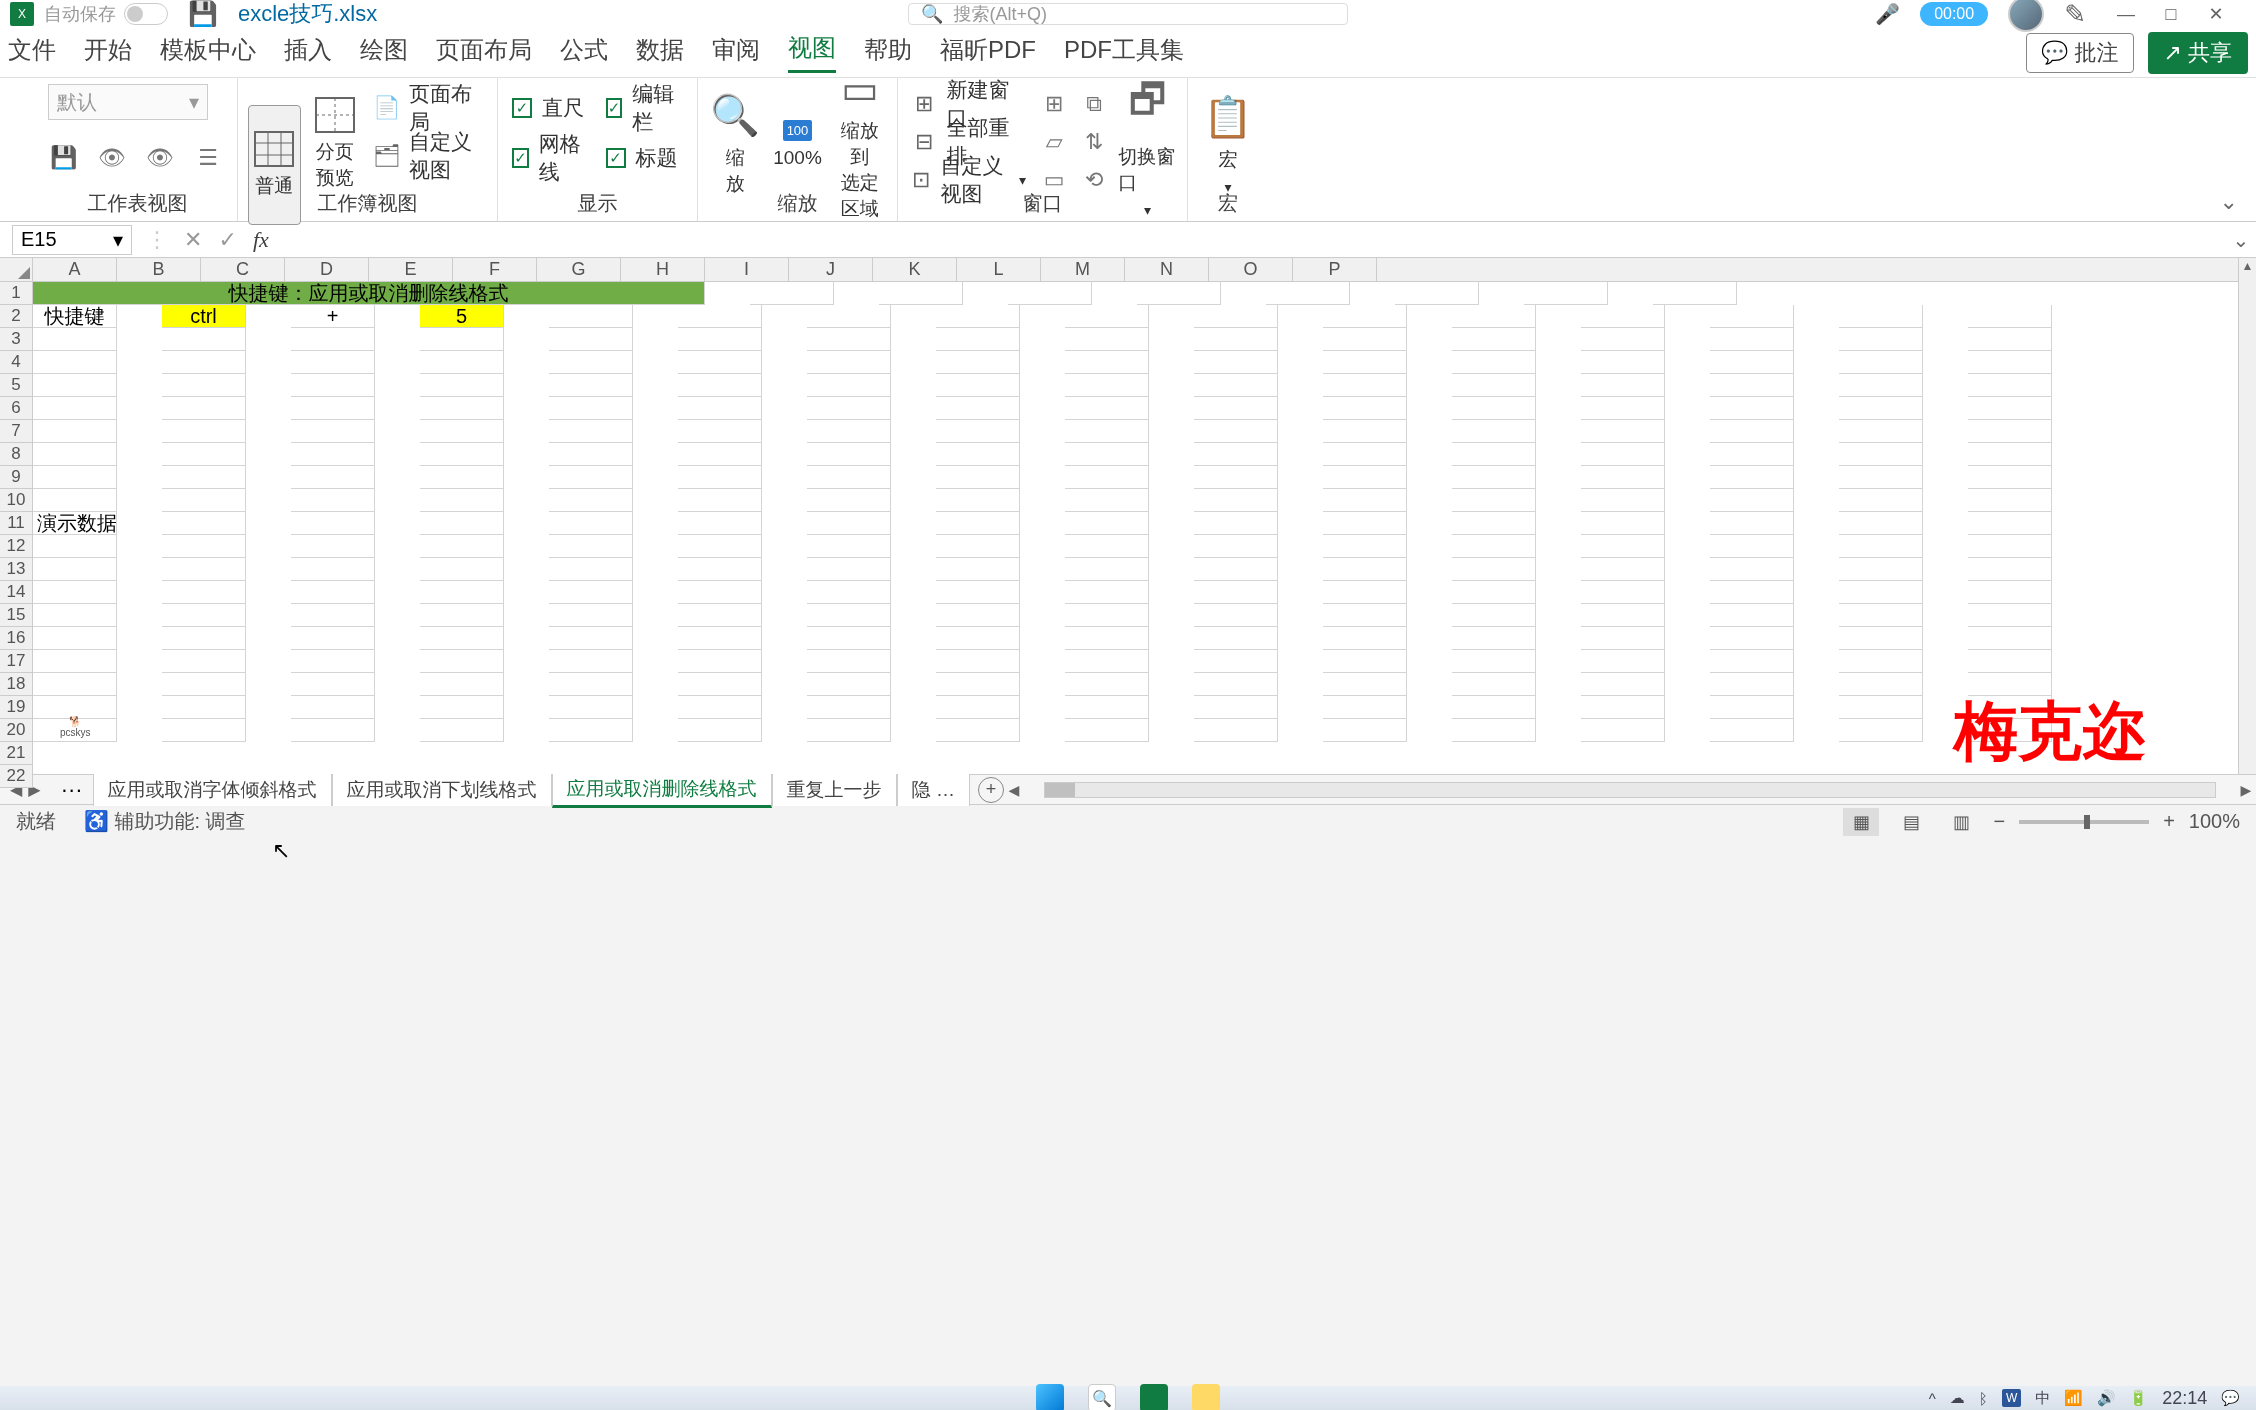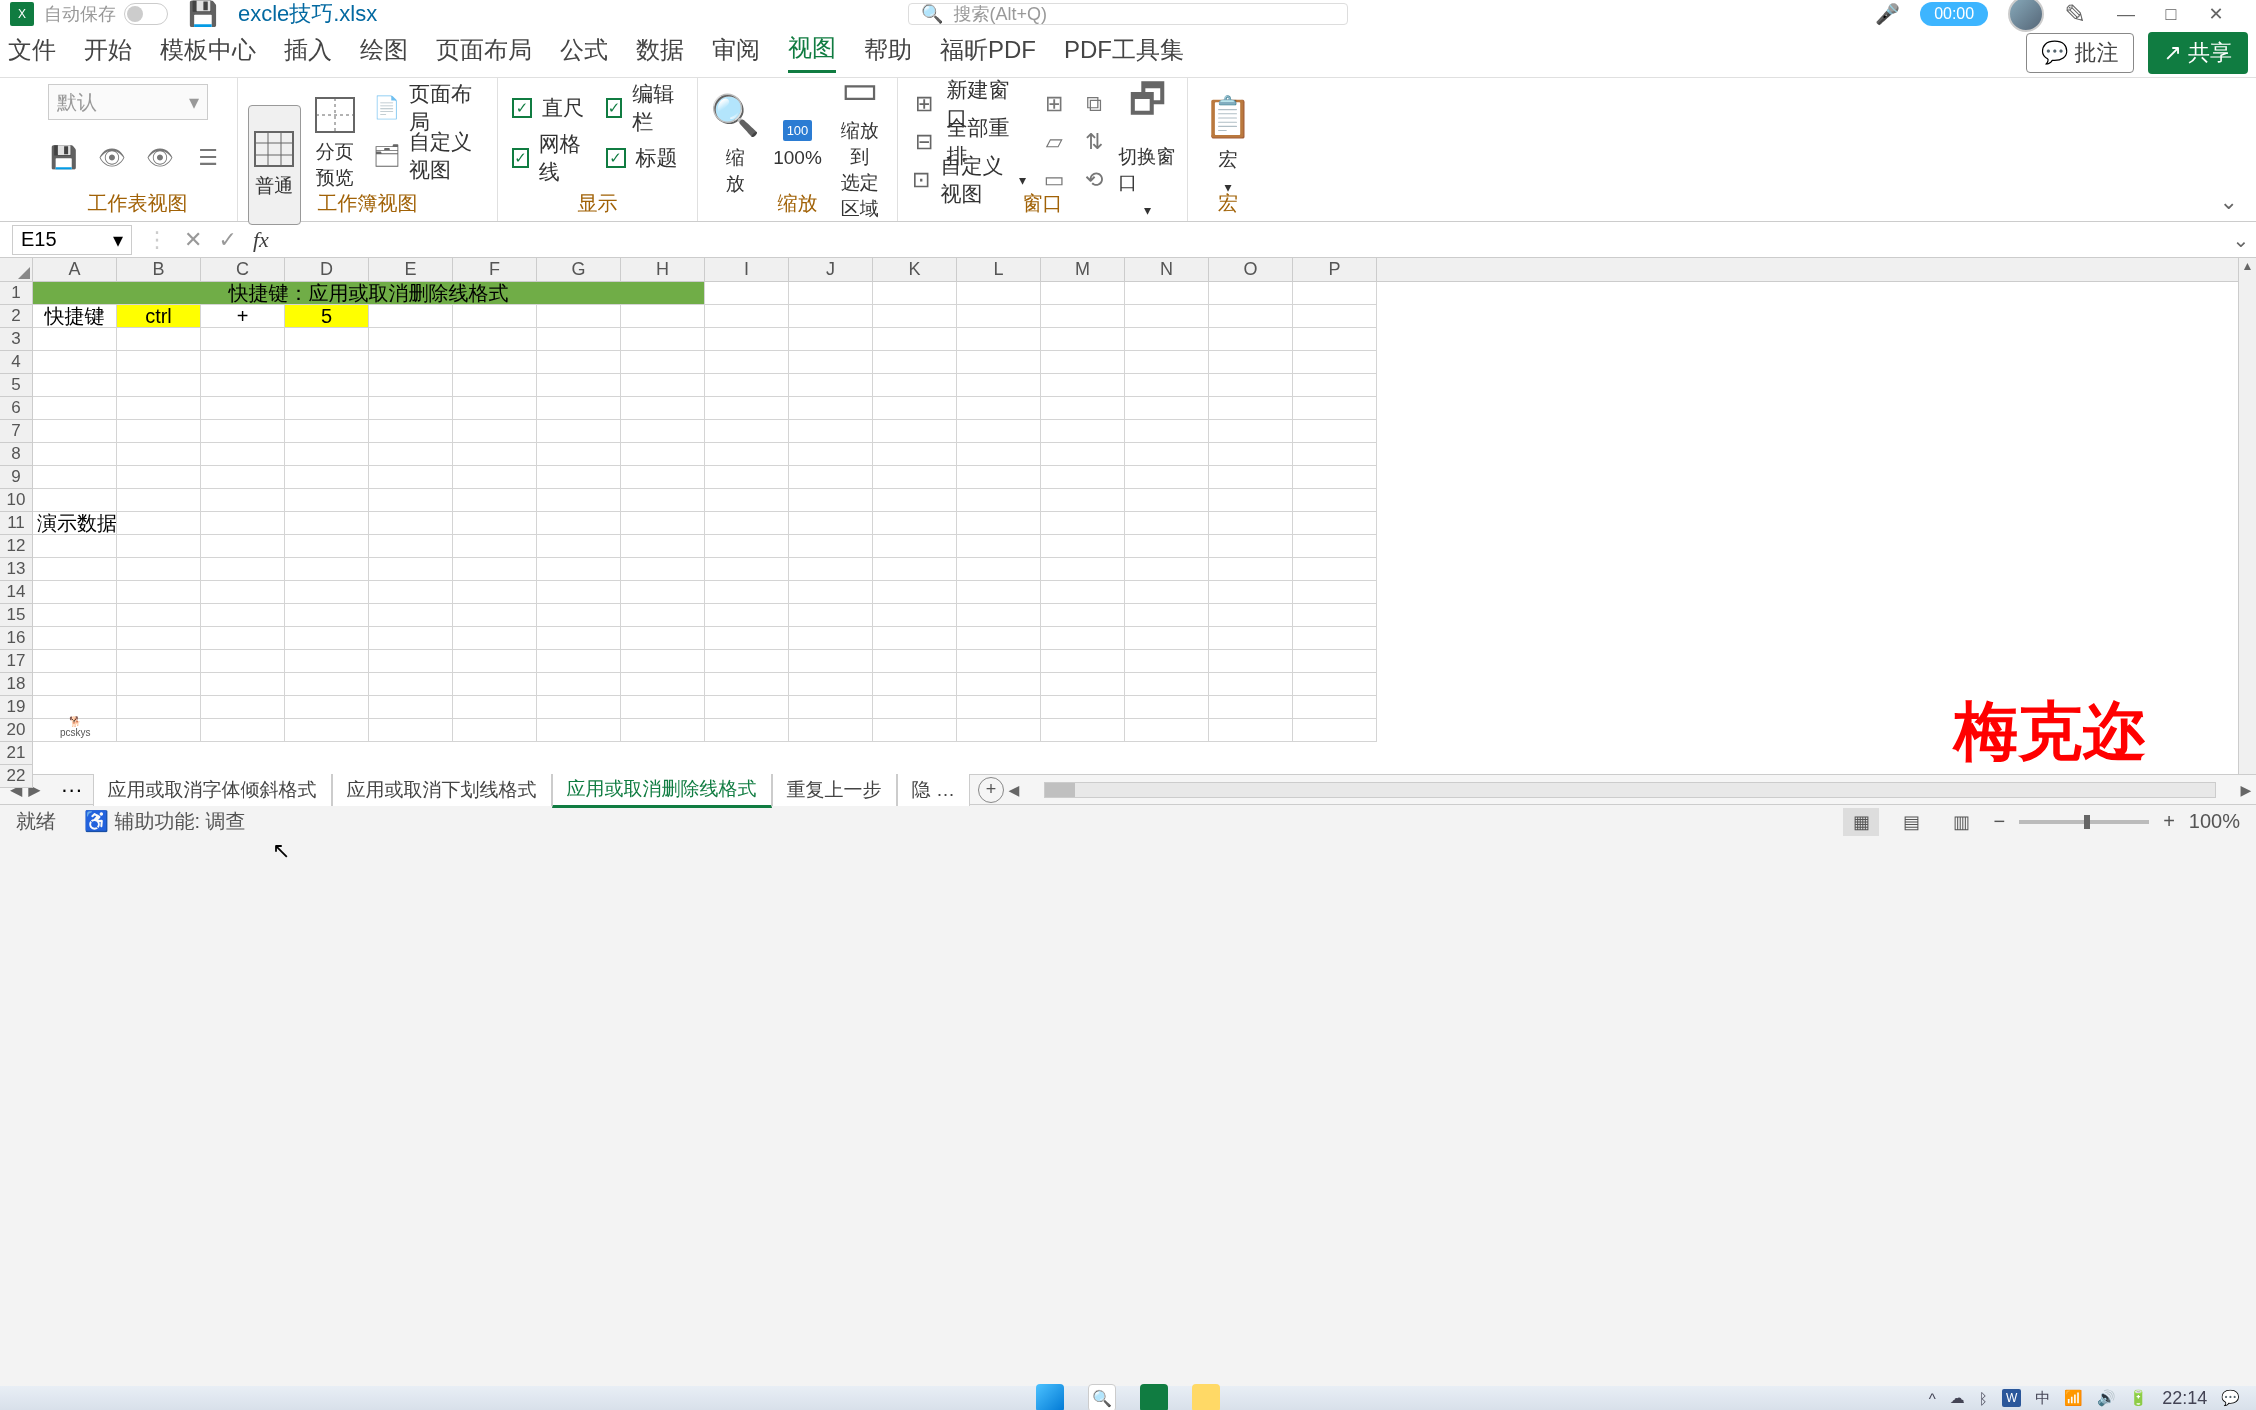--- a/index.html
+++ b/index.html
@@ -23,21 +23,21 @@
 .menubar { height: 50px; background: #fff; display: flex; align-items: center; padding: 0 8px; gap: 28px; font-size: 24px; color: #444; border-bottom: 1px solid #e0e0e0; }
 .menubar .tab { padding-bottom: 6px; cursor: pointer; }
 .menubar .tab.active { color: #107c41; border-bottom: 3px solid #107c41; font-weight: 500; }
 .menubar .right-btns { margin-left: auto; display: flex; gap: 14px; align-items: center; }
 .menubar .comment-btn { border: 1px solid #888; padding: 4px 14px; border-radius: 4px; font-size: 22px; display: flex; align-items: center; gap: 6px; }
 .menubar .share-btn { background: #107c41; color: white; padding: 6px 16px; border-radius: 4px; font-size: 22px; display: flex; align-items: center; gap: 6px; }
 
 
 .ribbon { height: 144px; background: #fff; display: flex; border-bottom: 1px solid #ccc; position: relative; padding-left: 38px; }
 .ribbon-group { border-right: 1px solid #e0e0e0; padding: 6px 10px 0 10px; display: flex; flex-direction: column; position: relative; }
-.ribbon-group .group-label { position: absolute; bottom: 4px; left: 0; right: 0; text-align: center; font-size: 20px; color: #a16207; }
+.ribbon-group .group-label { position: absolute; bottom: 4px; left: 0; right: 0; text-align: center; font-size: 20px; color: #404040; }
 .ribbon-group .group-body { flex: 1; display: flex; align-items: flex-start; gap: 8px; }
 
 .rb-dropdown { width: 160px; height: 36px; border: 1px solid #ccc; display: flex; align-items: center; padding: 0 8px; color: #999; font-size: 20px; background: #fafafa; justify-content: space-between; }
 .rb-small-row { display: flex; gap: 16px; margin-top: 14px; }
 .rb-small-icon { width: 32px; height: 32px; display: flex; align-items: center; justify-content: center; color: #777; font-size: 22px; }
 
 .rb-big-btn { width: 66px; height: 120px; display: flex; flex-direction: column; align-items: center; justify-content: center; gap: 6px; font-size: 19px; color: #333; border-radius: 4px; }
 .rb-big-btn.active { border: 1px solid #999; background: #f0f0f0; margin-top: 21px; }
 .rb-big-btn .icon { font-size: 40px; color: #666; }
 .rb-grid-icon { width: 40px; height: 36px; }
@@ -62,21 +62,21 @@
 
 
 .grid-area { position: relative; background: #fff; height: 516px; }
 .corner { position: absolute; left: 0; top: 0; width: 33px; height: 24px; background: #f0f0f0; border-right: 1px solid #ccc; border-bottom: 1px solid #ccc; }
 .corner::after { content: ""; position: absolute; right: 2px; bottom: 2px; border: 6px solid transparent; border-bottom-color: #888; border-right-color: #888; }
 .col-headers { position: absolute; left: 33px; top: 0; right: 18px; height: 24px; display: flex; background: #f0f0f0; border-bottom: 1px solid #ccc; }
 .col-headers div { width: 84px; border-right: 1px solid #ccc; text-align: center; font-size: 18px; color: #555; line-height: 22px; }
 .row-headers { position: absolute; left: 0; top: 24px; width: 33px; background: #f0f0f0; border-right: 1px solid #ccc; }
 .row-headers div { height: 23px; border-bottom: 1px solid #ccc; text-align: center; font-size: 17px; color: #555; line-height: 22px; }
 .cells { position: absolute; left: 33px; top: 24px; right: 18px; bottom: 0; }
-.cell-row { display: flex; height: 23px; }
+.cell-row { display: flex; height: 23px; gap: 45px; }
 .cell { width: 84px; border-right: 1px solid #d4d4d4; border-bottom: 1px solid #d4d4d4; font-size: 20px; line-height: 22px; padding: 0 4px; overflow: hidden; white-space: nowrap; }
 .cell.green { background: #70ad47; color: #000; text-align: center; }
 .cell.yellow { background: #ffff00; text-align: center; }
 .cell.center { text-align: center; }
 .merged { display: flex; align-items: center; justify-content: center; }
 
 .vscroll { position: absolute; right: 0; top: 0; width: 18px; bottom: 0; background: #f0f0f0; border-left: 1px solid #ccc; }
 .vscroll .arrow { height: 18px; text-align: center; font-size: 12px; color: #666; line-height: 16px; }
 
 .watermark { position: absolute; right: 110px; top: 430px; font-size: 64px; font-weight: 900; color: #ff0000; font-family: "SimHei", sans-serif; }

